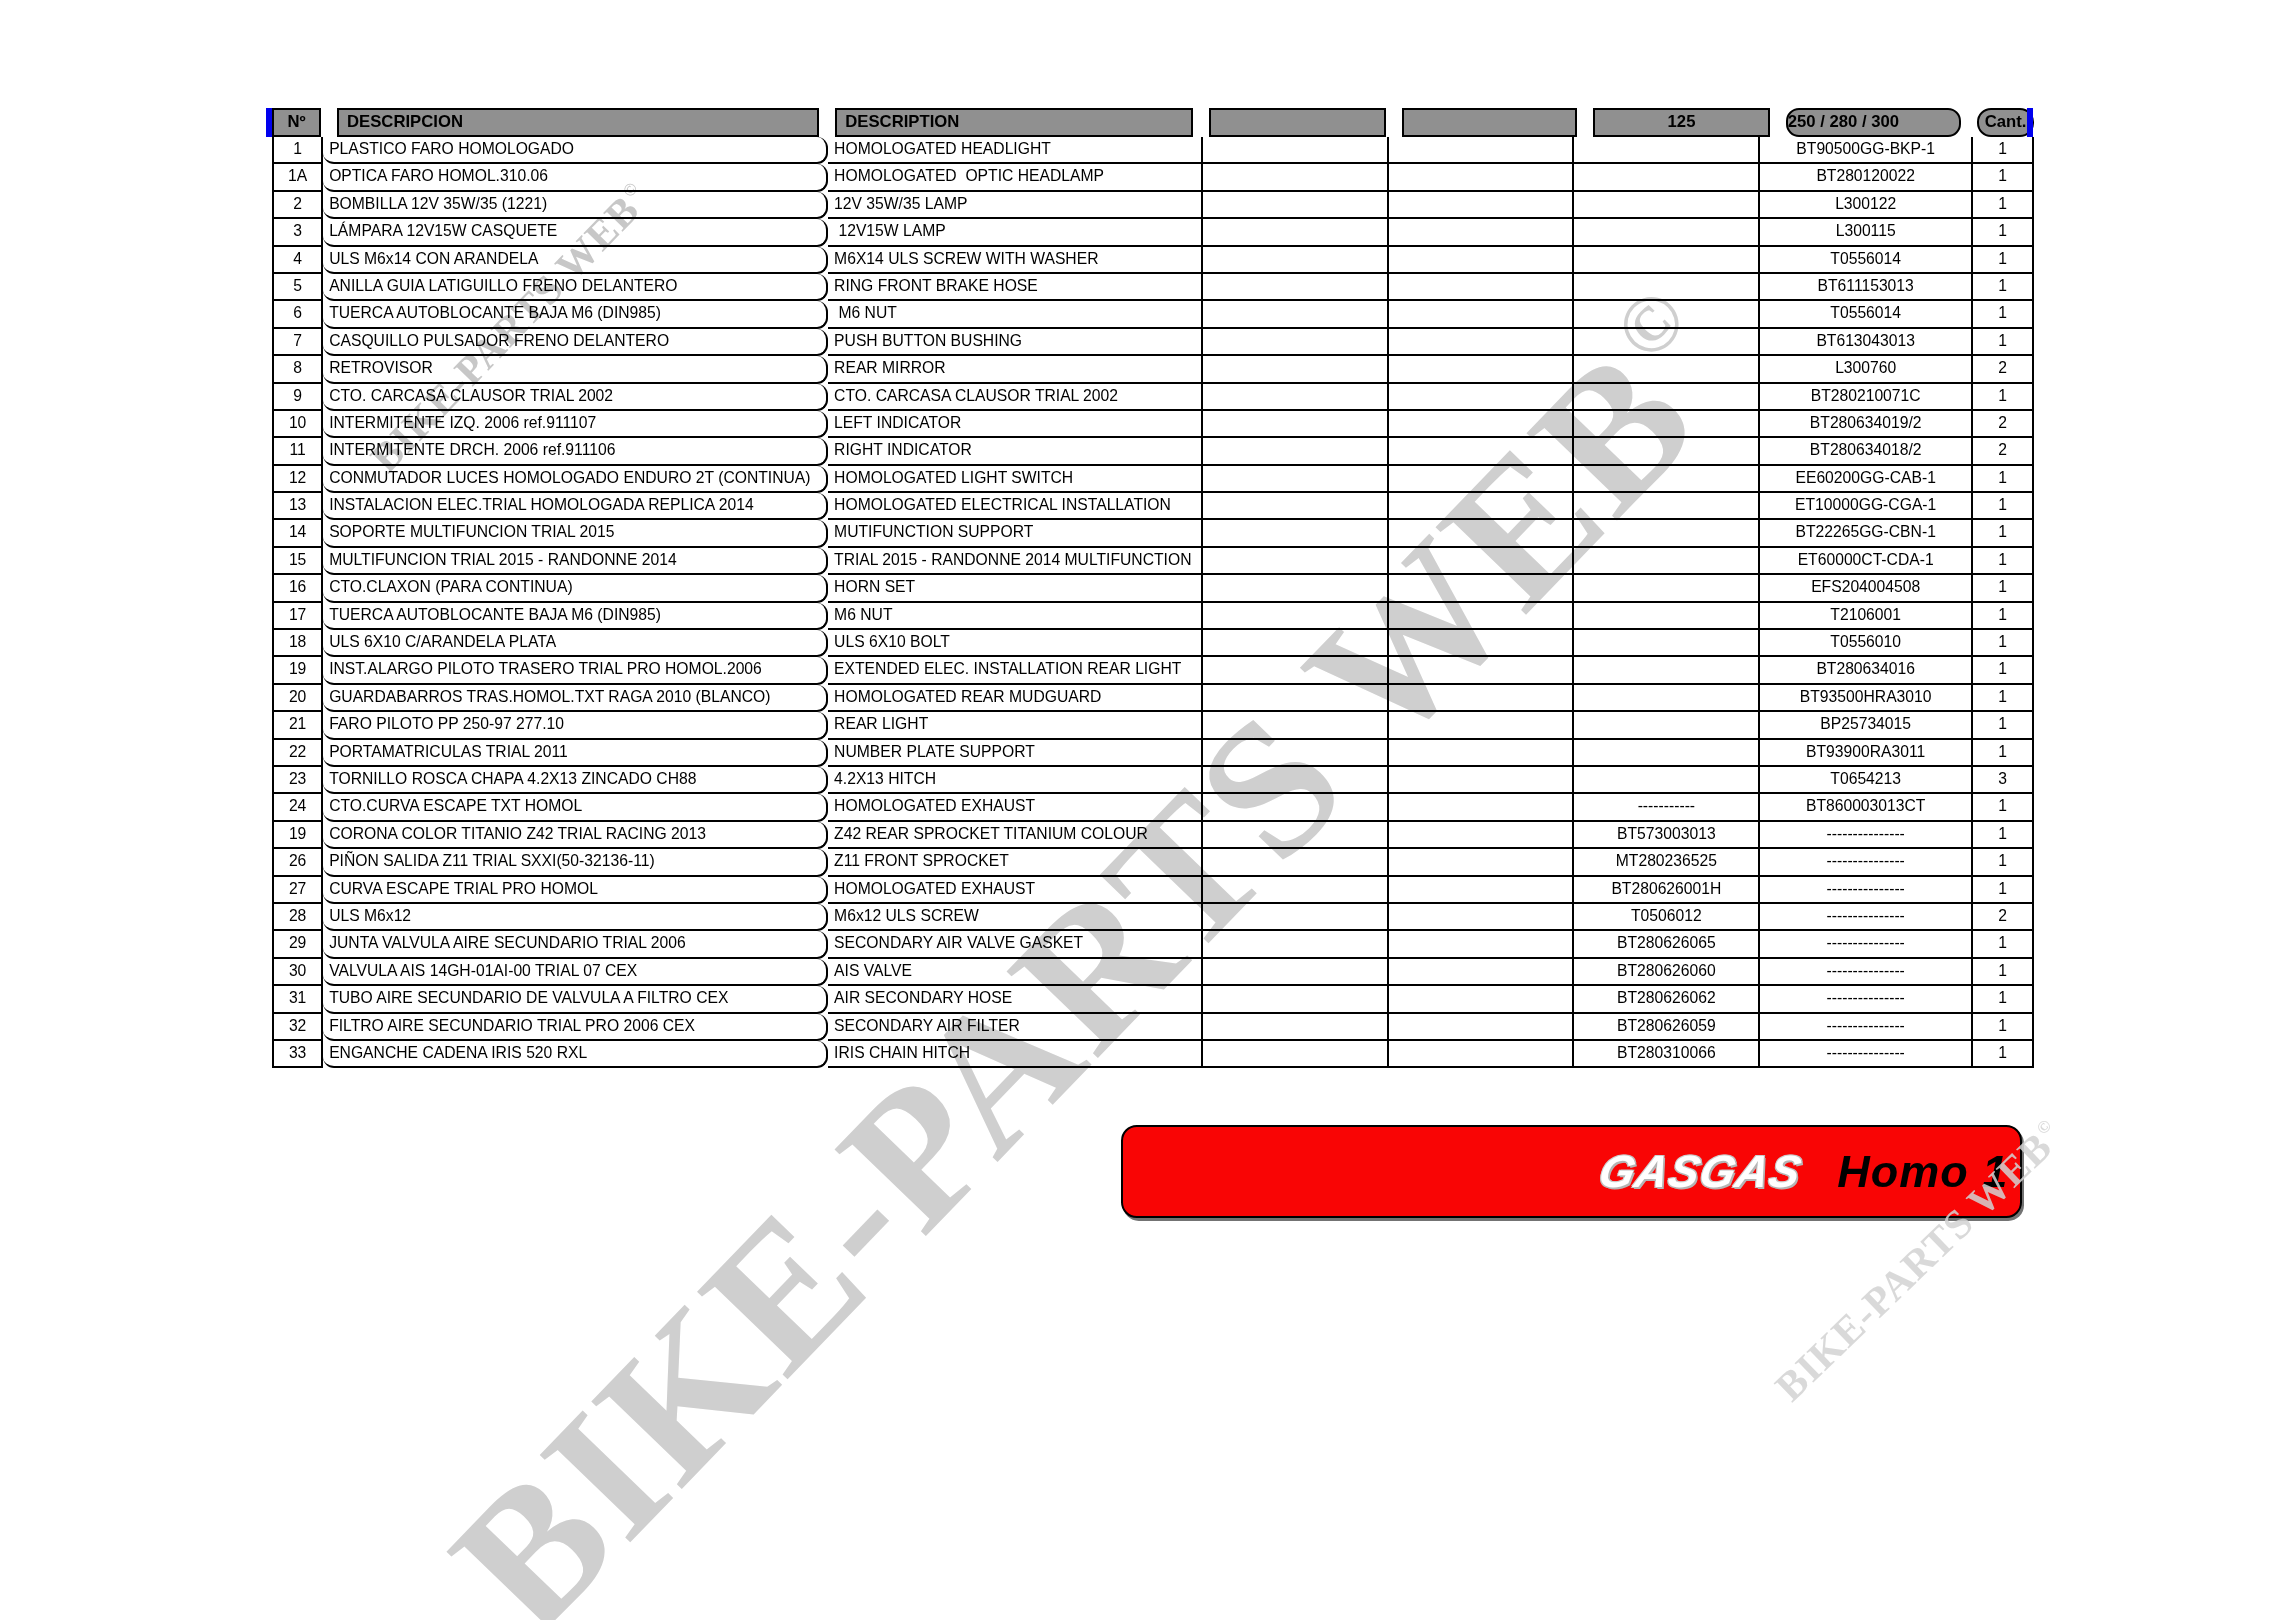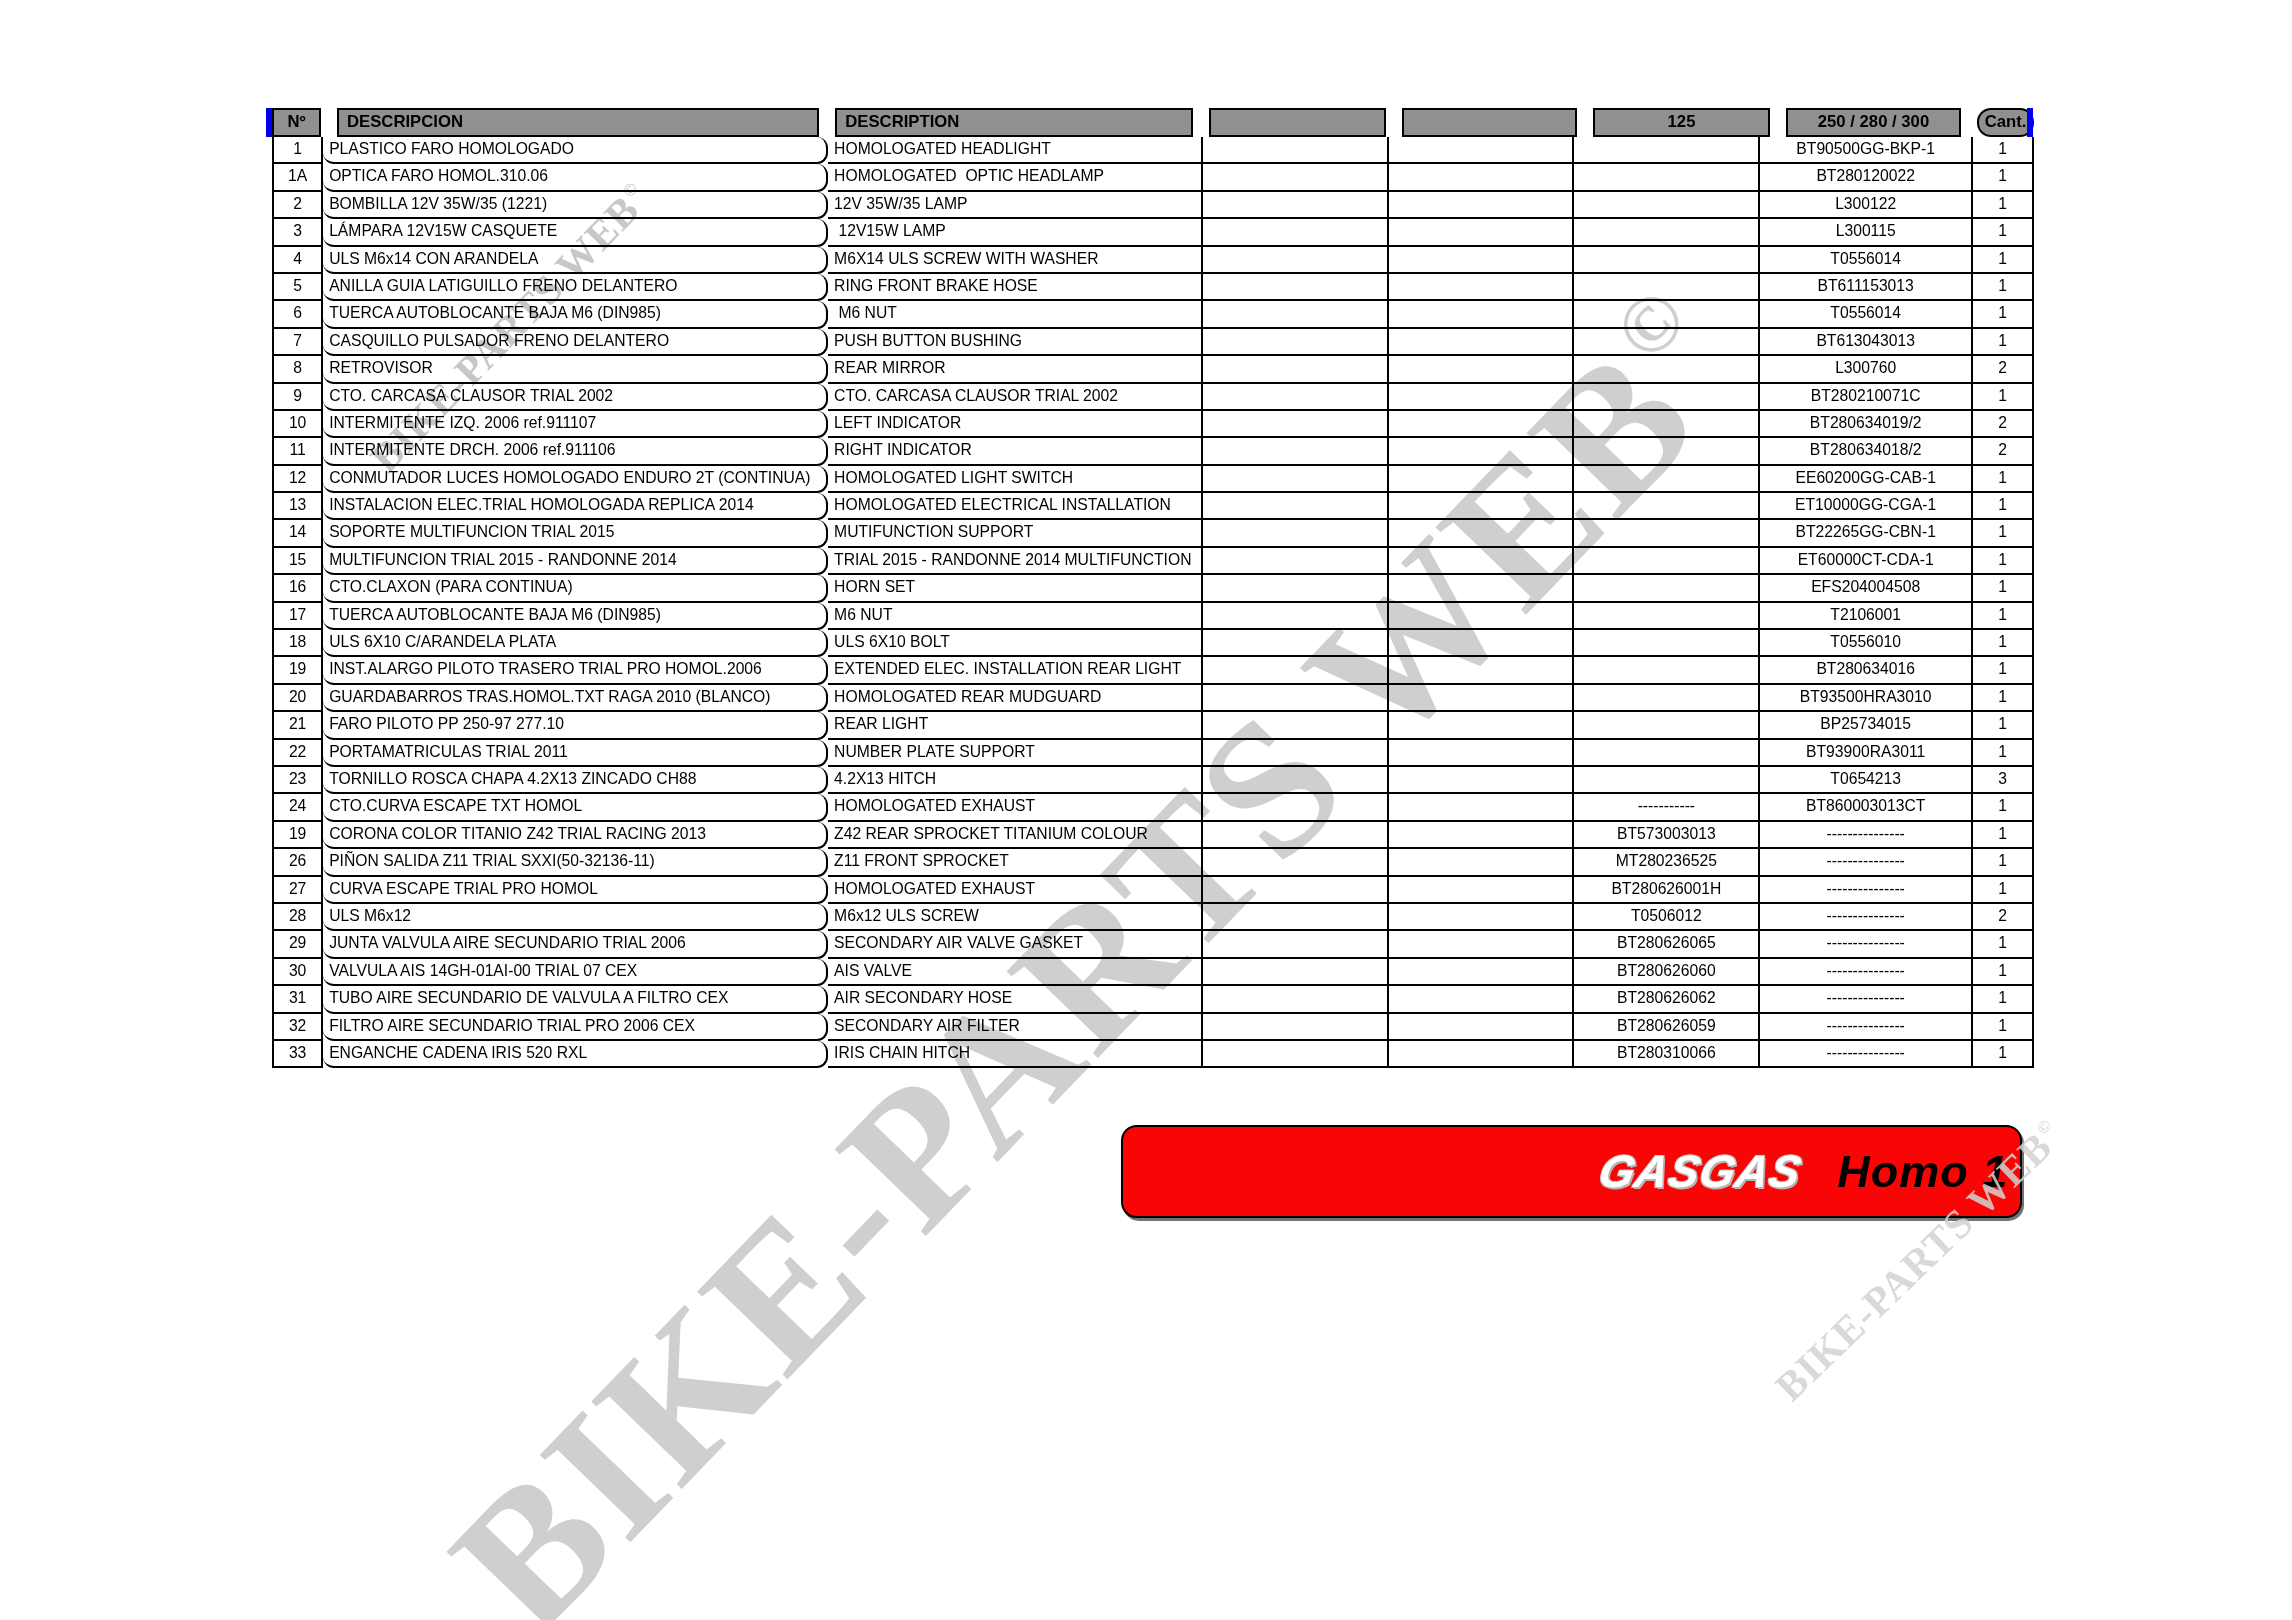--- a/index.html
+++ b/index.html
@@ -41,21 +41,21 @@
     background:var(--hdr-gray,#909090);border:2px solid #000;
     font-weight:bold;font-size:16.7px;color:#000;
     overflow:hidden;white-space:pre;
   }
   .h0{width:52px;text-align:center;}
   .h1{width:511px;padding-left:7.8px;}
   .h2{width:379px;padding-left:7.8px;}
   .h3{width:187px;}
   .h4{width:186px;}
   .h5{width:187px;text-align:center;}
-  .h6{width:186px;text-align:center;}
+  .h6{width:186px;border-radius:13px;}
   .h7{width:60px;text-align:center;border-radius:14px;}
 
   .tbody{}
   .trow{display:flex;height:27.4px;}
   .cell{
     box-sizing:border-box;height:27.4px;line-height:24.5px;
     border-right:2px solid #000;border-bottom:2px solid #000;
     font-size:15.7px;color:#000;background:transparent;
     overflow:hidden;white-space:pre;
   }

